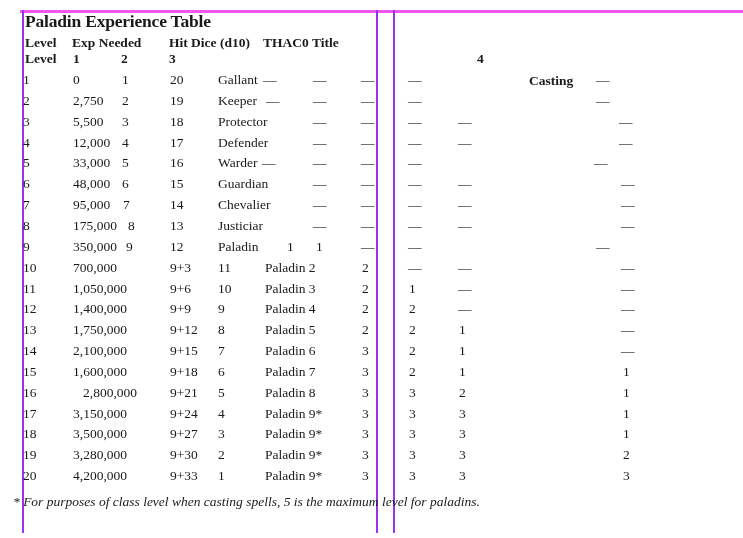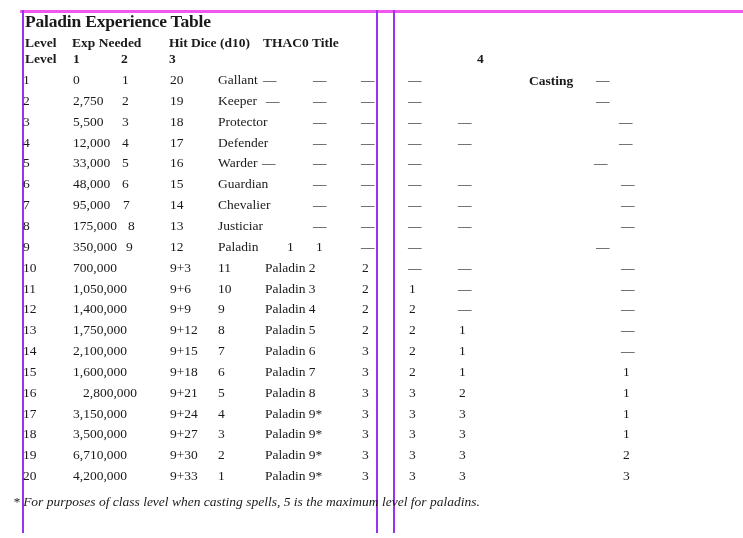--- a/index.html
+++ b/index.html
@@ -254,21 +254,21 @@
         <span class="cell" style="left: 170px;">9+27</span>
         <span class="cell" style="left: 218px;">3</span>
         <span class="cell" style="left: 265px;">Paladin 9*</span>
         <span class="cell" style="left: 362px;">3</span>
         <span class="cell" style="left: 409px;">3</span>
         <span class="cell" style="left: 459px;">3</span>
         <span class="cell" style="left: 623px;">1</span>
       </div>
       <div class="data-row" style="top: 445.3px;">
         <span class="cell" style="left: 23px;">19</span>
-        <span class="cell" style="left: 73px;">6,710,000</span>
+        <span class="cell" style="left: 73px;">3,280,000</span>
         <span class="cell" style="left: 170px;">9+30</span>
         <span class="cell" style="left: 218px;">2</span>
         <span class="cell" style="left: 265px;">Paladin 9*</span>
         <span class="cell" style="left: 362px;">3</span>
         <span class="cell" style="left: 409px;">3</span>
         <span class="cell" style="left: 459px;">3</span>
         <span class="cell" style="left: 623px;">2</span>
       </div>
       <div class="data-row" style="top: 466.15px;">
         <span class="cell" style="left: 23px;">20</span>

